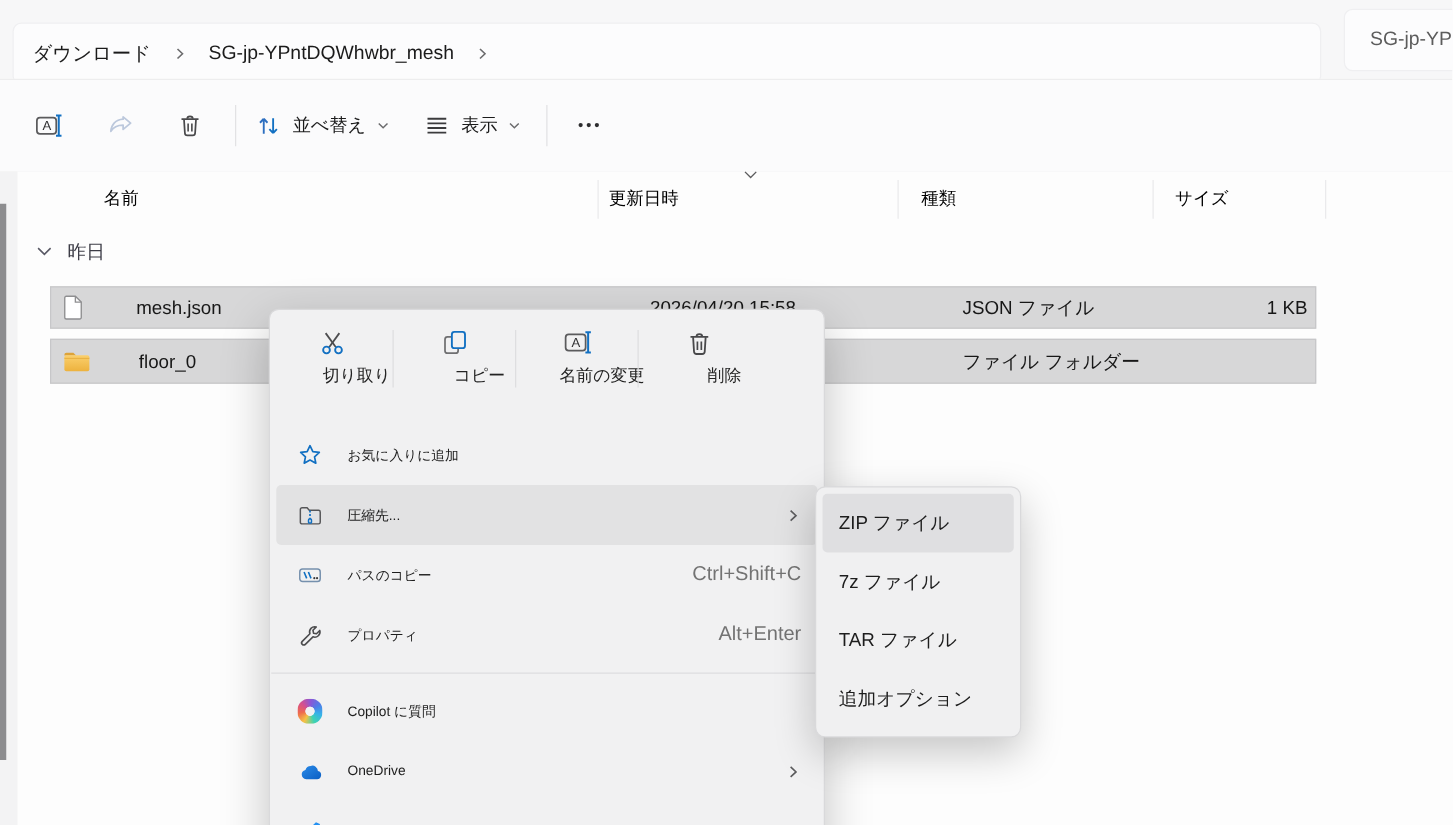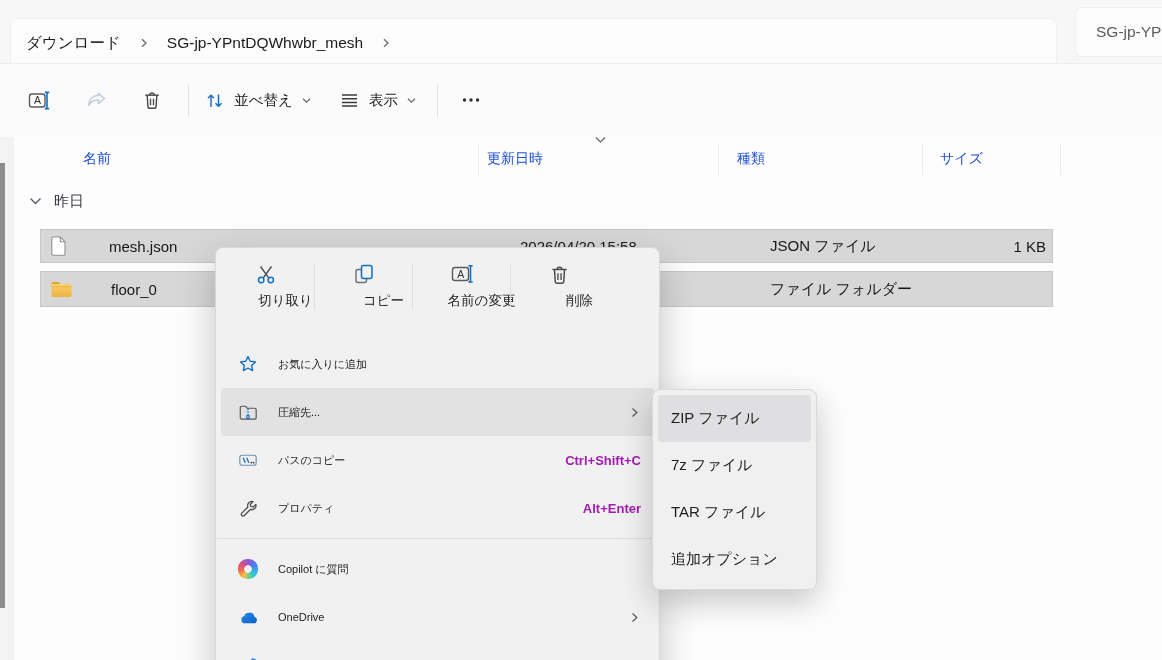--- a/index.html
+++ b/index.html
@@ -18,21 +18,21 @@
   .toolbar { position:absolute; left:0; top:63px; width:1162px; height:73px; background:#fbfbfc; border-top:1px solid #ededee; border-bottom:1px solid #e6e6e8; }
   .tbtn { position:absolute; top:16px; height:40px; display:flex; align-items:center; justify-content:center; border-radius:5px; cursor:default; }
   .tsep { position:absolute; top:20px; width:1px; height:33px; background:#e2e2e4; }
   .tlabel { font-size:14.5px; color:#1b1b1b; margin:0 8px 0 9px; white-space:nowrap; }
 
   
   .filearea { position:absolute; left:0; top:137px; width:1162px; height:523px; background:#fdfdfd; }
   .scrolltrack { position:absolute; left:0; top:0; width:14px; height:523px; background:#f3f3f4; }
   .scrollthumb { position:absolute; left:0; top:26px; width:5px; height:445px; background:#8d8d8f; }
 
-  .colhead { position:absolute; top:13px; font-size:14px; color:#1d4ed8; white-space:nowrap; }
+  .colhead { position:absolute; top:13px; font-size:14px; color:#000000; white-space:nowrap; }
   .colsep { position:absolute; top:7px; width:1px; height:31px; background:#eaeaec; }
   .sortmark { position:absolute; left:594px; top:-1px; }
 
   .grouprow { position:absolute; left:28px; top:55px; display:flex; align-items:center; }
   .grouplabel { font-size:15px; color:#3c3c46; margin-left:11px; }
 
   .filerow { position:absolute; left:40px; width:1011px; height:32px; background:#d7d7d8; border:1px solid #c7c7c9; }
   .filerow .cell { position:absolute; top:0; height:100%; display:flex; align-items:center; font-size:15px; color:#171717; white-space:nowrap;margin-left:32px; }
   .rowicon { position:absolute; left:9px; top:50%; transform:translateY(-50%); display:flex; }
 
@@ -41,21 +41,21 @@
   .irow { display:flex; padding:12px 0 14px 1px; }
   .ibtn { width:97px; height:58px; display:flex; flex-direction:column; align-items:center; justify-content:flex-start; border-radius:5px; }
   .ibtn .ic { height:28px; display:flex; align-items:center; }
   .ibtn .lbl { font-size:13.5px; color:#232323; margin-top:4px; white-space:nowrap;margin-left:40px; }
   .idiv { width:1px; background:#dedee0; margin:4px 0 8px; }
   .menu-items { padding-top:8px; }
   .mi { height:48px; margin:0 5px; padding:0 13px 0 17px; border-radius:4px; display:flex; align-items:center; }
   .mi.hl { background:#e2e2e3; }
   .mi .mic { width:20px; height:22px; display:flex; align-items:center; justify-content:center; margin-right:20px; flex:none; }
   .mi .mlabel { flex:1; font-size:11px; color:#1d1d1d; white-space:nowrap; }
-  .mi .mright { font-size:13px; color:#a21caf; white-space:nowrap; display:flex; align-items:center;font-weight:bold; }
+  .mi .mright { font-size:16px; color:#737373; white-space:nowrap; display:flex; align-items:center; }
   .msep { height:1px; background:#dddddf; margin:6px 1px; }
 
   
   .smenu { position:absolute; left:652px; top:389px; width:163px; height:194px; background:#f0f0f1; border:1px solid #d9d9db; border-radius:8px; box-shadow:0 12px 32px rgba(0,0,0,.22); z-index:11; padding-top:5px; }
   .smi { height:47px; margin:0 5px; padding:0 13px; border-radius:4px; display:flex; align-items:center; font-size:15px; color:#1d1d1d; white-space:nowrap; }
   .smi.hl { background:#dfdfe1; }
 
   svg { display:block; }
 </style>
 </head>

